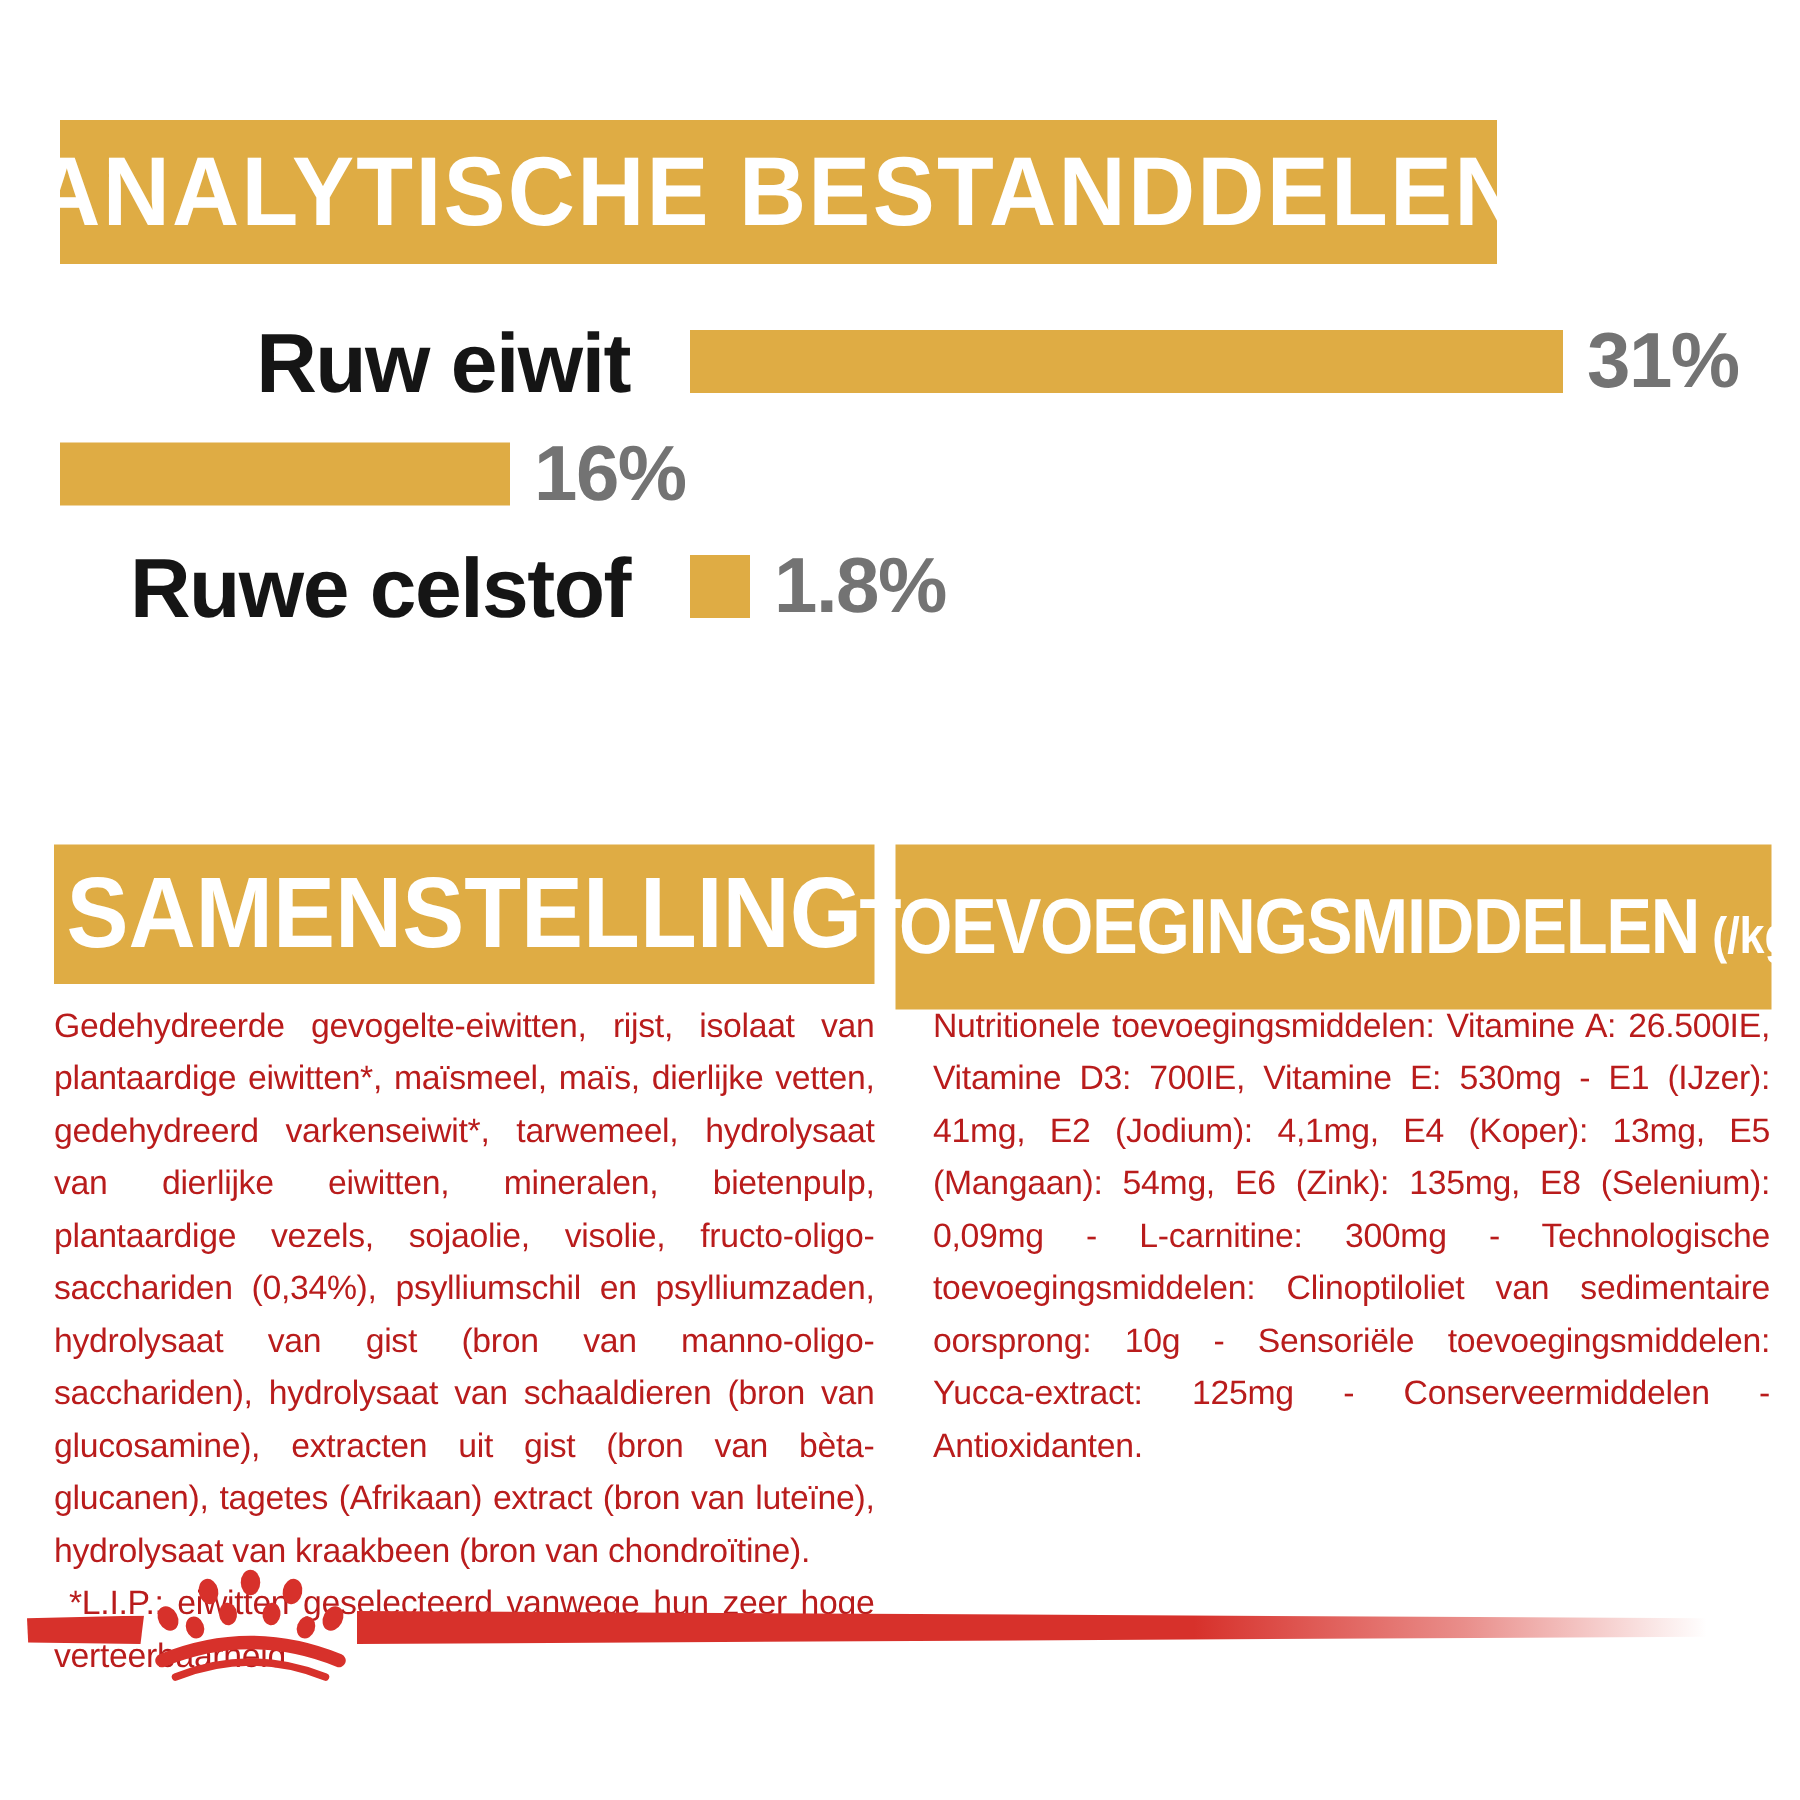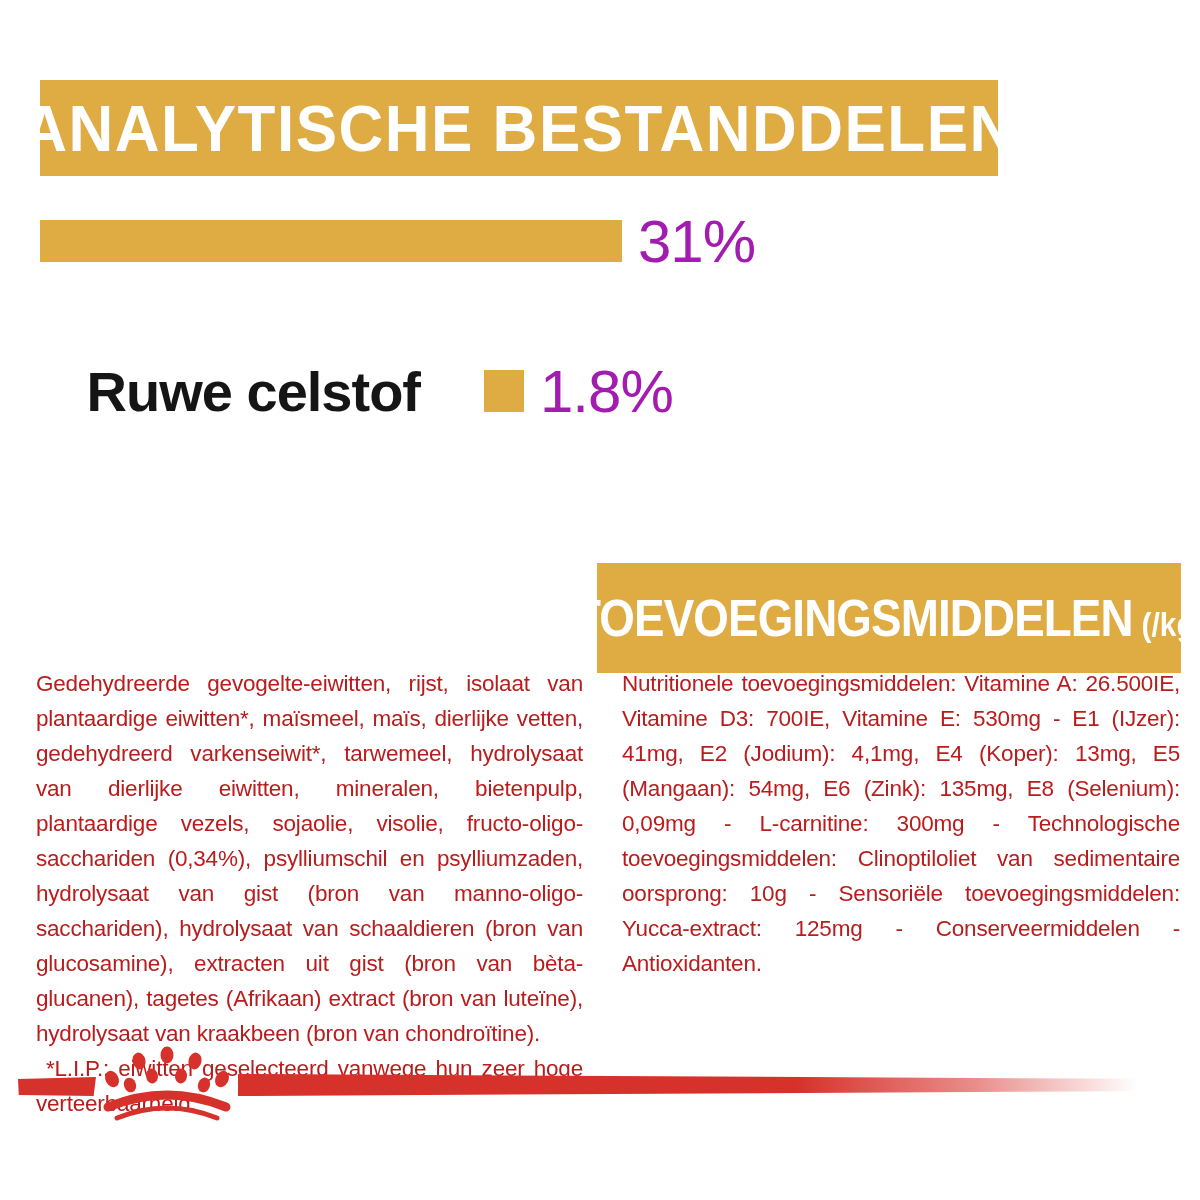--- a/index.html
+++ b/index.html
@@ -9,28 +9,28 @@
   }
   
   .band{background:#dfac44;display:flex;align-items:center;justify-content:center;}
   #top-band{position:absolute;left:40px;top:80px;width:958px;height:96px;}
   #top-band .band-title{
     color:#fff;font-weight:bold;font-size:62px;letter-spacing:1.5px;white-space:nowrap;
     transform:scaleY(1.05);
   }
   
   .bar-row{position:absolute;left:0;width:1200px;height:42px;display:flex;align-items:center;}
-  #row-0{top:220px;} #row-1{top:295px;} #row-2{top:370px;gap:24px;}
+  #row-0{top:220px;} #row-1{top:295px;} #row-2{top:370px;}
   .bar-label{
     width:420px;text-align:right;font-weight:bold;font-size:56px;color:#151515;
     white-space:nowrap;letter-spacing:-1px;
   }
   .bar-track{margin-left:40px;display:flex;align-items:center;}
   .bar{height:42px;background:#dfac44;}
-  .bar-value{margin-left:16px;font-weight:normal;font-size:60px;color:#a21caf;white-space:nowrap;letter-spacing:-1px;}
+  .bar-value{margin-left:16px;font-weight:bold;font-size:52px;color:#737373;white-space:nowrap;letter-spacing:-1px;}
   
   #samen-band{position:absolute;left:36px;top:563px;width:547px;height:93px;}
   #samen-band .band-title{color:#fff;font-weight:bold;font-size:62px;letter-spacing:0;white-space:nowrap;transform:scaleY(1.08);}
   #toe-band{position:absolute;left:597px;top:563px;width:584px;height:110px;}
   #toe-band .band-inner{display:flex;align-items:baseline;gap:10px;transform:scaleX(0.88);transform-origin:center;}
   #toe-band .band-title{color:#fff;font-weight:bold;font-size:52px;letter-spacing:-1px;white-space:nowrap;}
   #toe-band .band-unit{color:#fff;font-weight:bold;font-size:34px;white-space:nowrap;}
   .col-body{
     position:absolute;top:666px;font-size:22.5px;line-height:35px;letter-spacing:-0.2px;
     text-align:justify;color:#b91c1c;
@@ -55,36 +55,44 @@
 <body>
 
 <div id="page">
 
   <div id="top-band" class="band">
     <div class="band-title">ANALYTISCHE BESTANDDELEN</div>
   </div>
 
   <div>
     <div id="row-0" class="bar-row">
+      <div class="bar-label">Ruw eiwit</div>
       <div class="bar-track">
         <div class="bar" style="width: 582px;"></div>
         <div class="bar-value">31%</div>
       </div>
     </div>
     <div id="row-1" class="bar-row">
+      <div class="bar-track">
+        <div class="bar" style="width: 300px;"></div>
+        <div class="bar-value">16%</div>
+      </div>
     </div>
     <div id="row-2" class="bar-row">
       <div class="bar-label">Ruwe celstof</div>
       <div class="bar-track">
         <div class="bar" style="width: 40px;"></div>
         <div class="bar-value">1.8%</div>
       </div>
     </div>
   </div>
 
+  <div id="samen-band" class="band">
+    <div class="band-title">SAMENSTELLING</div>
+  </div>
   <div id="samen-body" class="col-body">
     <p>Gedehydreerde gevogelte-eiwitten, rijst, isolaat van plantaardige eiwitten*, maïsmeel, maïs, dierlijke vetten, gedehydreerd varkenseiwit*, tarwemeel, hydrolysaat van dierlijke eiwitten, mineralen, bietenpulp, plantaardige vezels, sojaolie, visolie, fructo-oligo-sacchariden (0,34%), psylliumschil en psylliumzaden, hydrolysaat van gist (bron van manno-oligo-sacchariden), hydrolysaat van schaaldieren (bron van glucosamine), extracten uit gist (bron van bèta-glucanen), tagetes (Afrikaan) extract (bron van luteïne), hydrolysaat van kraakbeen (bron van chondroïtine).</p>
     <p class="note">*L.I.P.: eiwitten geselecteerd vanwege hun zeer hoge verteerbaarheid.</p>
   </div>
 
   <div id="toe-band" class="band">
     <div class="band-inner">
       <span class="band-title">TOEVOEGINGSMIDDELEN</span>
       <span class="band-unit">(/kg)</span>
     </div>

